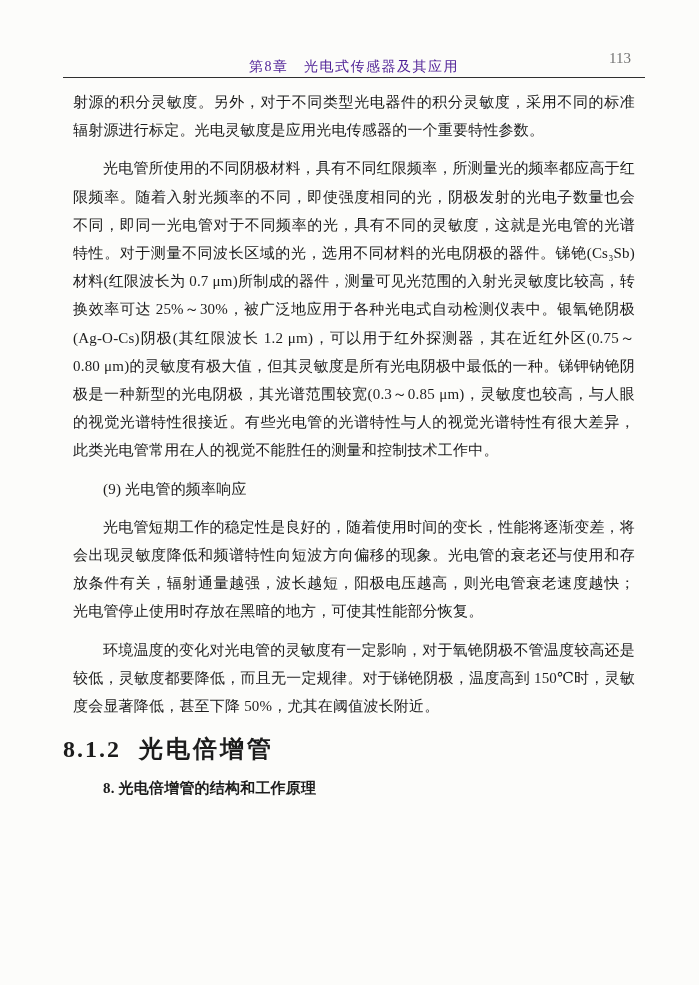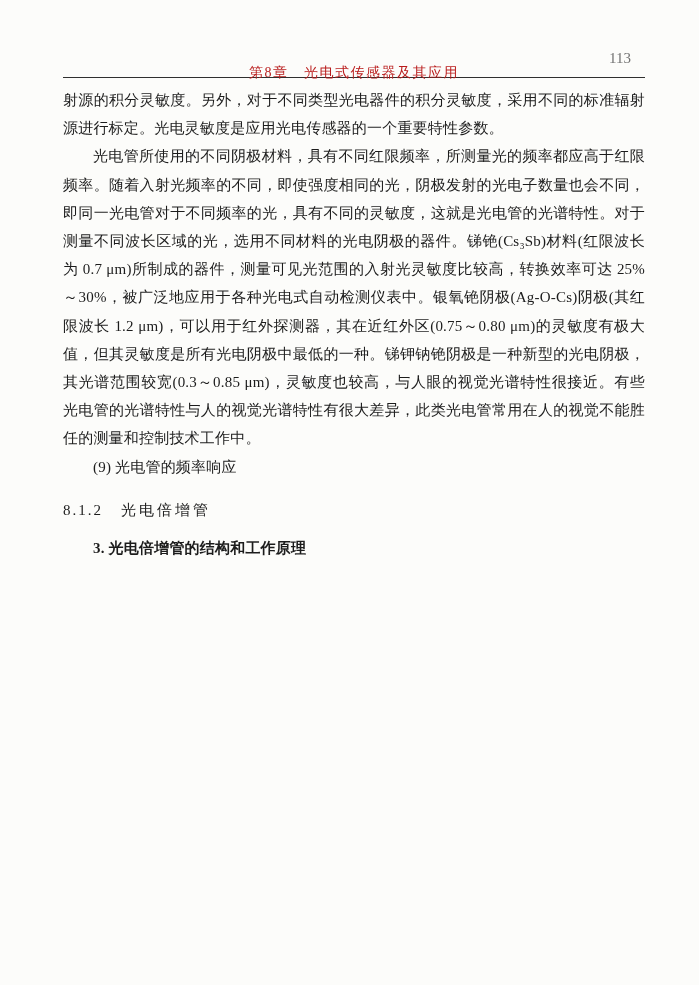--- a/index.html
+++ b/index.html
@@ -21,51 +21,51 @@
   .page-header {
     position: relative;
     height: 27px;
     border-bottom: 1.6px solid #2f2f2f;
     margin-bottom: 8px;
   }
   .chapter-title {
     position: absolute;
     left: 50%;
     transform: translateX(-50%);
-    top: 14px;
+    top: 8px;
     font-size: 14px;
     letter-spacing: 1.5px;
     white-space: nowrap;
-    color: #b91c1c;
+    color: #4c1d95;
   }
   .page-number {
     position: absolute;
     right: 14px;
     top: 0px;
     font-size: 15px;
     color: #737373;
   }
   .page-body {
     font-size: 15px;
     line-height: 28.2px;
     text-align: justify;
     letter-spacing: 0.2px;
   }
   .page-body p {
-    margin: 0;
+    margin: 10px;
   }
   .indent {
     text-indent: 2em;
   }
   .bold-head {
     font-weight: 700;
   }
   .section-heading {
-    font-size: 15px;
-    font-weight: 400;
+    font-size: 24px;
+    font-weight: 700;
     line-height: 30px;
     margin: 14px 0 9px 0;
     letter-spacing: 1px;
     font-style: normal;
   }
   .section-heading .sec-num {
     letter-spacing: 2px;
   }
   .section-heading .sec-title {
     margin-left: 18px;
@@ -86,23 +86,25 @@
 
     <p>射源的积分灵敏度。另外，对于不同类型光电器件的积分灵敏度，采用不同的标准辐射源进行标定。光电灵敏度是应用光电传感器的一个重要特性参数。</p>
 
 
     <p class="indent">光电管所使用的不同阴极材料，具有不同红限频率，所测量光的频率都应高于红限频率。随着入射光频率的不同，即使强度相同的光，阴极发射的光电子数量也会不同，即同一光电管对于不同频率的光，具有不同的灵敏度，这就是光电管的光谱特性。对于测量不同波长区域的光，选用不同材料的光电阴极的器件。锑铯(Cs₃Sb)材料(红限波长为 0.7 μm)所制成的器件，测量可见光范围的入射光灵敏度比较高，转换效率可达 25%～30%，被广泛地应用于各种光电式自动检测仪表中。银氧铯阴极(Ag-O-Cs)阴极(其红限波长 1.2 μm)，可以用于红外探测器，其在近红外区(0.75～0.80 μm)的灵敏度有极大值，但其灵敏度是所有光电阴极中最低的一种。锑钾钠铯阴极是一种新型的光电阴极，其光谱范围较宽(0.3～0.85 μm)，灵敏度也较高，与人眼的视觉光谱特性很接近。有些光电管的光谱特性与人的视觉光谱特性有很大差异，此类光电管常用在人的视觉不能胜任的测量和控制技术工作中。</p>
 
     <p class="indent">(9) 光电管的频率响应</p>
 
 
 
+    <p class="indent">光电管短期工作的稳定性是良好的，随着使用时间的变长，性能将逐渐变差，将会出现灵敏度降低和频谱特性向短波方向偏移的现象。光电管的衰老还与使用和存放条件有关，辐射通量越强，波长越短，阳极电压越高，则光电管衰老速度越快；光电管停止使用时存放在黑暗的地方，可使其性能部分恢复。</p>
 
 
+    <p class="indent">环境温度的变化对光电管的灵敏度有一定影响，对于氧铯阴极不管温度较高还是较低，灵敏度都要降低，而且无一定规律。对于锑铯阴极，温度高到 150℃时，灵敏度会显著降低，甚至下降 50%，尤其在阈值波长附近。</p>
 
     <h2 class="section-heading"><span class="sec-num">8.1.2</span><span class="sec-title">光电倍增管</span></h2>
 
 
-    <p class="indent bold-head">3. 光电倍增管的结构和工作原理</p>
+    <p class="indent bold-head">8. 光电倍增管的结构和工作原理</p>
 
   </div>
 
 </div>
 
 </body></html>

